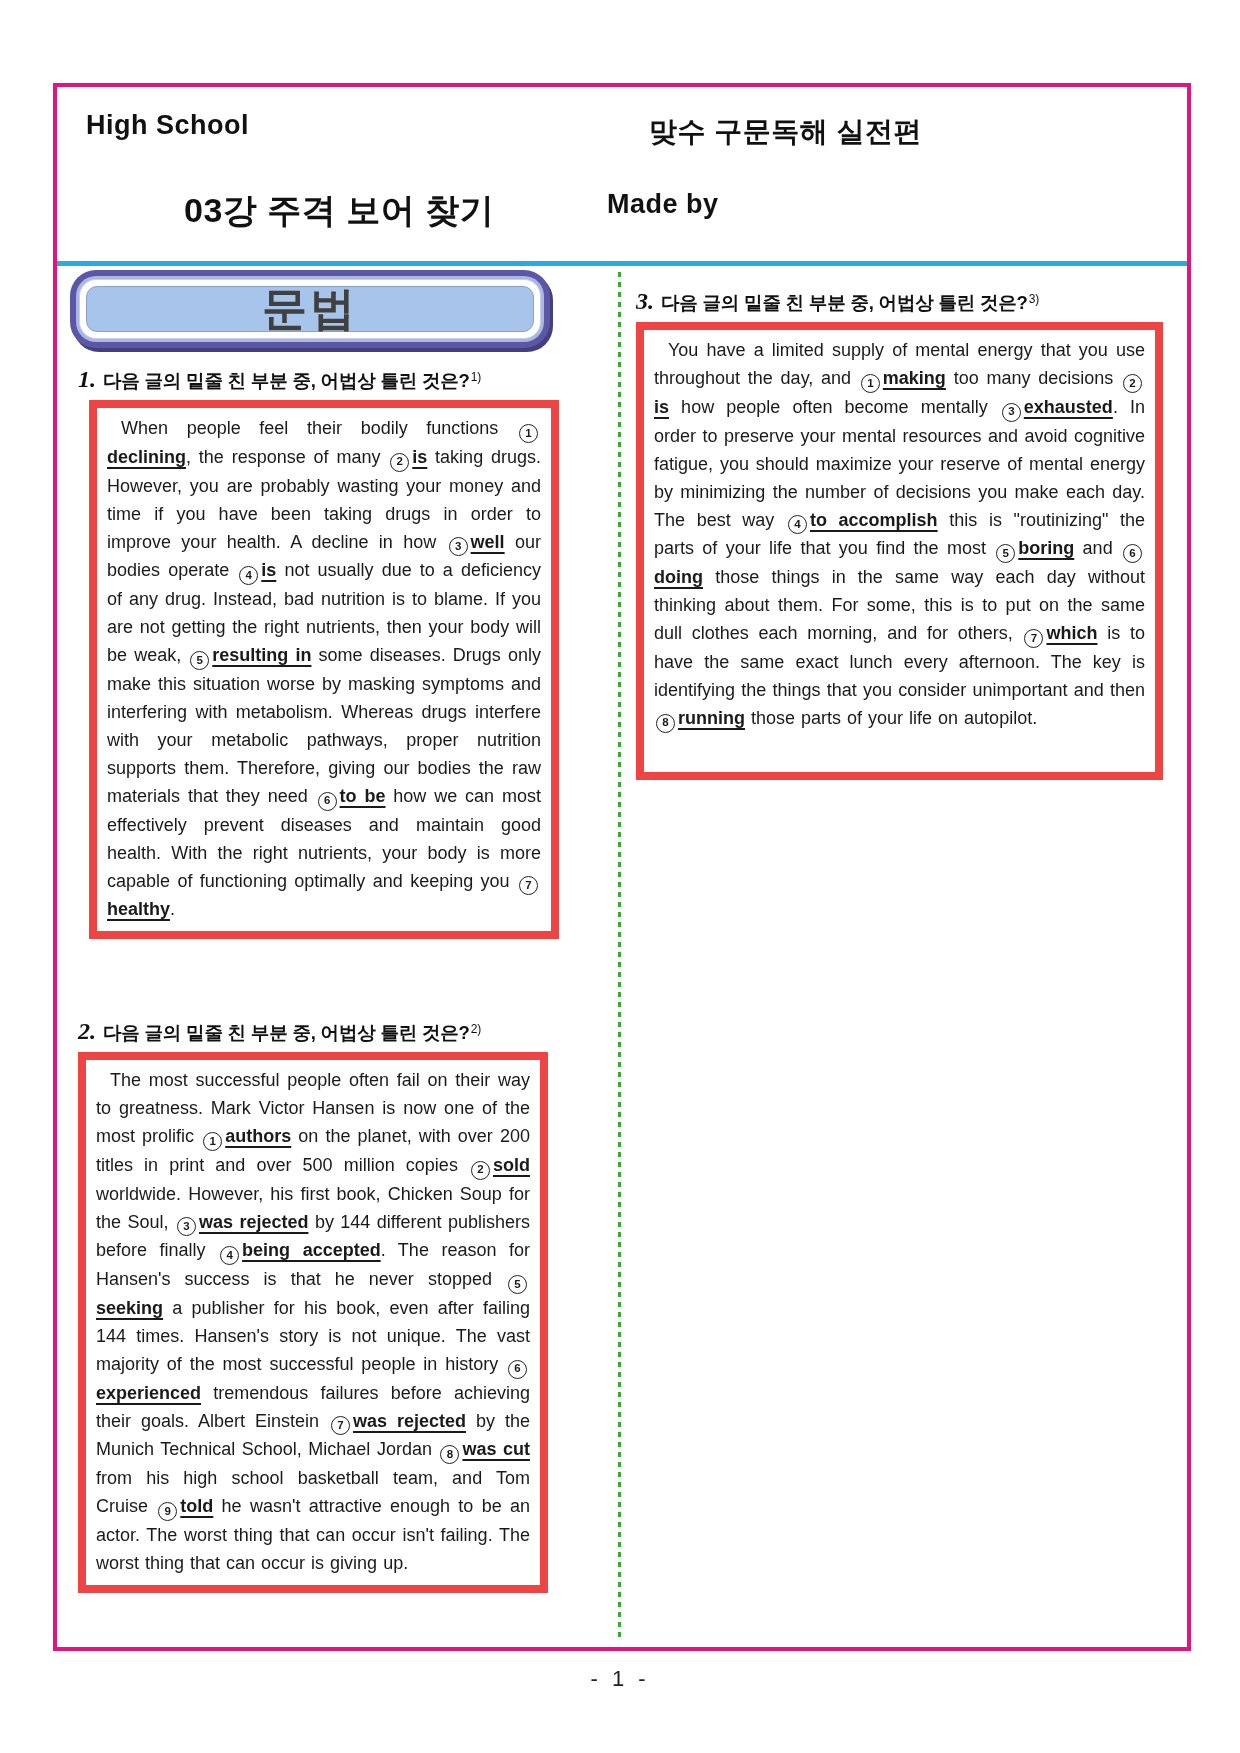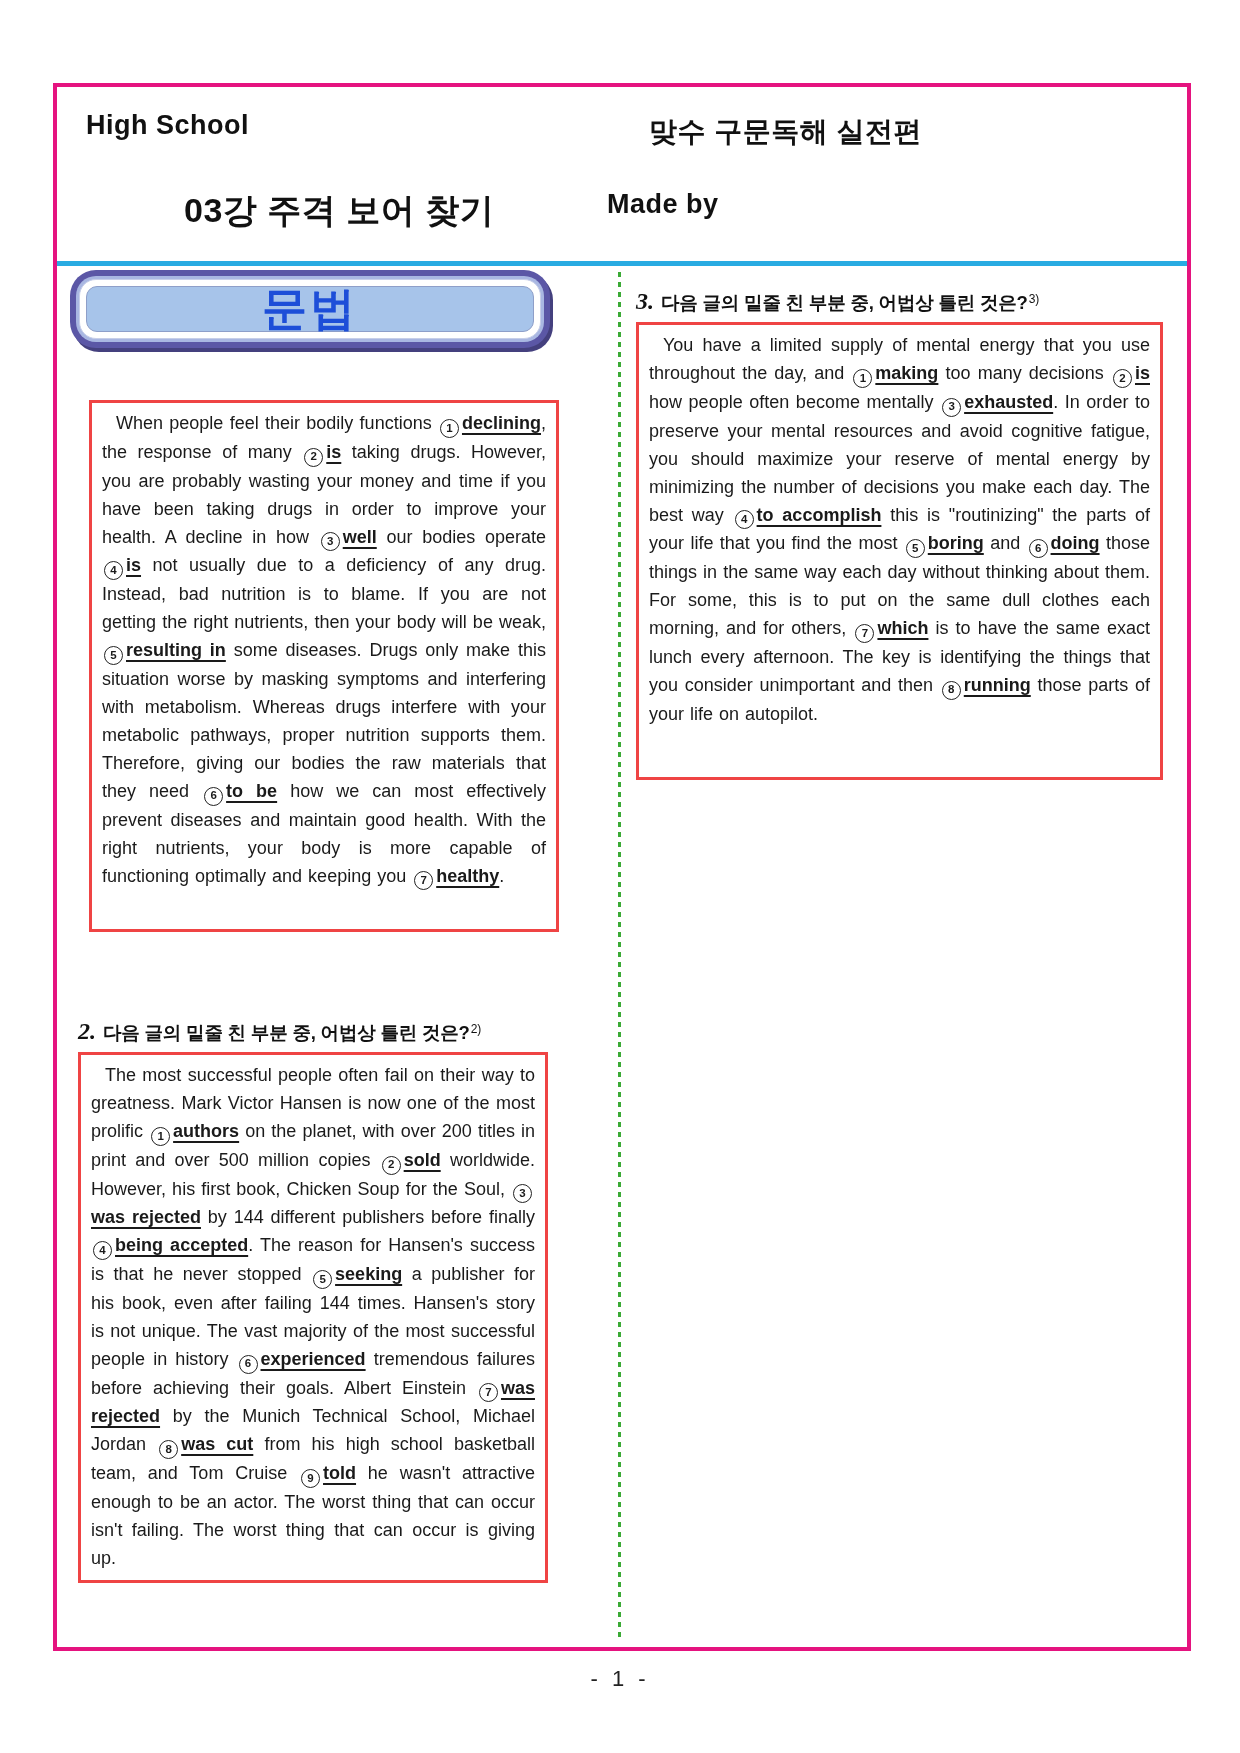--- a/index.html
+++ b/index.html
@@ -22,29 +22,29 @@
     position:absolute;left:618px;top:272px;width:3px;height:1368px;
     background:repeating-linear-gradient(to bottom,#3AAA35 0 5px,transparent 5px 10px);
   }
   
   .gram-box{position:absolute;left:70px;top:270px;width:480px;height:78px;}
   .gb1{position:absolute;inset:0;border-radius:26px;background:#5B57A6;box-shadow:3px 4px 0 #44407e;}
   .gb2{position:absolute;inset:6px;border-radius:20px;background:#A9B7E2;}
   .gb3{position:absolute;inset:9px;border-radius:17px;background:#ffffff;border:1px solid #c7cfe9;box-sizing:border-box;}
   .gb4{position:absolute;inset:16px;border-radius:11px;background:#A7C4EA;border:1px solid #8E9FC9;
        display:flex;align-items:center;justify-content:center;box-sizing:border-box;}
-  .gb4 span{font-size:45px;font-weight:bold;letter-spacing:3px;color:#1d4ed8;}
+  .gb4 span{font-size:45px;font-weight:bold;letter-spacing:3px;color:#404040;}
   
   .q-label{position:absolute;white-space:nowrap;text-align:center;}
   .qnum{font-family:"Liberation Serif","DejaVu Serif",serif;font-style:italic;font-weight:bold;font-size:24px;margin-right:7px;}
   .qtext{font-size:18.5px;font-weight:bold;letter-spacing:-0.2px;}
   .qsup{font-size:12px;vertical-align:super;font-weight:normal;margin-left:1px;}
   
   .q-box{
-    position:absolute;border:3px solid #ef4444;box-sizing:border-box;background:#fff;
+    position:absolute;border:8px solid #ef4444;box-sizing:border-box;background:#fff;
     padding:6px 10px 8px 10px;
   }
   .passage{
     margin:0;font-size:18px;line-height:28px;text-align:justify;text-indent:14px;
     word-spacing:1px;color:#1a1a1a;
   }
   .cnum{
     display:inline-flex;align-items:center;justify-content:center;
     width:17px;height:17px;border:1.5px solid #222;border-radius:50%;
     font-size:11.5px;font-weight:600;line-height:1;vertical-align:-2.5px;
@@ -71,20 +71,23 @@
 
   <div class="gram-box">
     <div class="gb1"></div>
     <div class="gb2"></div>
     <div class="gb3"></div>
     <div class="gb4">
       <span>문법</span>
     </div>
   </div>
 
+  <div class="q-label" style="left:78px;top:366px;">
+    <span class="qnum">1.</span><span class="qtext">다음 글의 밑줄 친 부분 중, 어법상 틀린 것은?</span><sup class="qsup">1)</sup>
+  </div>
   <div class="q-box" style="left:78px;top:400px;width:470px;min-height:532px;margin-left:11px;">
     <p class="passage"><span>When people feel their bodily functions </span><span class="cnum">1</span><span class="ub">declining</span><span>, the response of many </span><span class="cnum">2</span><span class="ub">is</span><span> taking drugs. However, you are probably wasting your money and time if you have been taking drugs in order to improve your health. A decline in how </span><span class="cnum">3</span><span class="ub">well</span><span> our bodies operate </span><span class="cnum">4</span><span class="ub">is</span><span> not usually due to a deficiency of any drug. Instead, bad nutrition is to blame. If you are not getting the right nutrients, then your body will be weak, </span><span class="cnum">5</span><span class="ub">resulting in</span><span> some diseases. Drugs only make this situation worse by masking symptoms and interfering with metabolism. Whereas drugs interfere with your metabolic pathways, proper nutrition supports them. Therefore, giving our bodies the raw materials that they need </span><span class="cnum">6</span><span class="ub">to be</span><span> how we can most effectively prevent diseases and maintain good health. With the right nutrients, your body is more capable of functioning optimally and keeping you </span><span class="cnum">7</span><span class="ub">healthy</span><span>.</span></p>
   </div>
 
   <div class="q-label" style="left:78px;top:1018px;">
     <span class="qnum">2.</span><span class="qtext">다음 글의 밑줄 친 부분 중, 어법상 틀린 것은?</span><sup class="qsup">2)</sup>
   </div>
   <div class="q-box" style="left:78px;top:1052px;width:470px;min-height:488px;">
     <p class="passage"><span>The most successful people often fail on their way to greatness. Mark Victor Hansen is now one of the most prolific </span><span class="cnum">1</span><span class="ub">authors</span><span> on the planet, with over 200 titles in print and over 500 million copies </span><span class="cnum">2</span><span class="ub">sold</span><span> worldwide. However, his first book, Chicken Soup for the Soul, </span><span class="cnum">3</span><span class="ub">was rejected</span><span> by 144 different publishers before finally </span><span class="cnum">4</span><span class="ub">being accepted</span><span>. The reason for Hansen's success is that he never stopped </span><span class="cnum">5</span><span class="ub">seeking</span><span> a publisher for his book, even after failing 144 times. Hansen's story is not unique. The vast majority of the most successful people in history </span><span class="cnum">6</span><span class="ub">experienced</span><span> tremendous failures before achieving their goals. Albert Einstein </span><span class="cnum">7</span><span class="ub">was rejected</span><span> by the Munich Technical School, Michael Jordan </span><span class="cnum">8</span><span class="ub">was cut</span><span> from his high school basketball team, and Tom Cruise </span><span class="cnum">9</span><span class="ub">told</span><span> he wasn't attractive enough to be an actor. The worst thing that can occur isn't failing. The worst thing that can occur is giving up.</span></p>
   </div>

